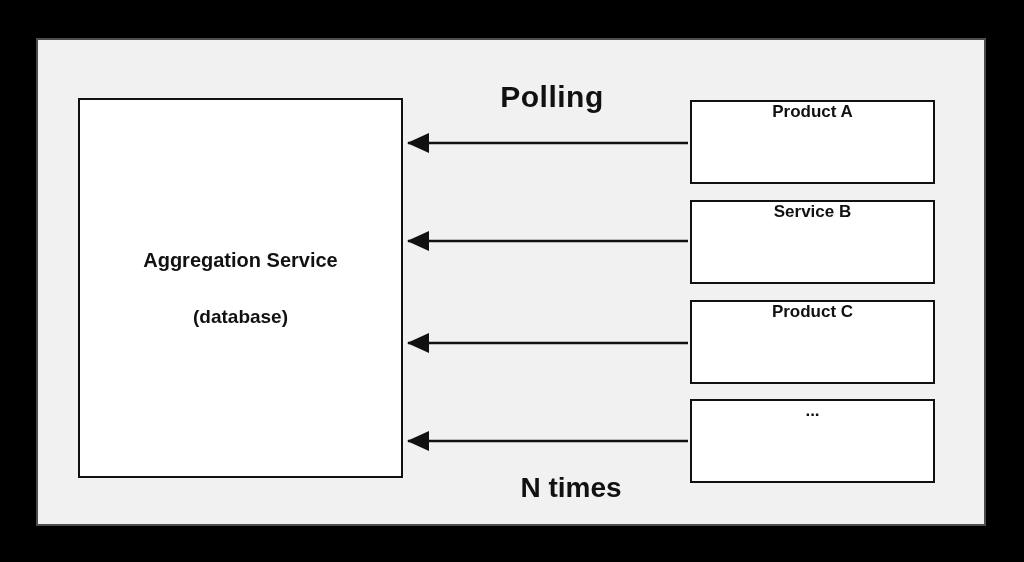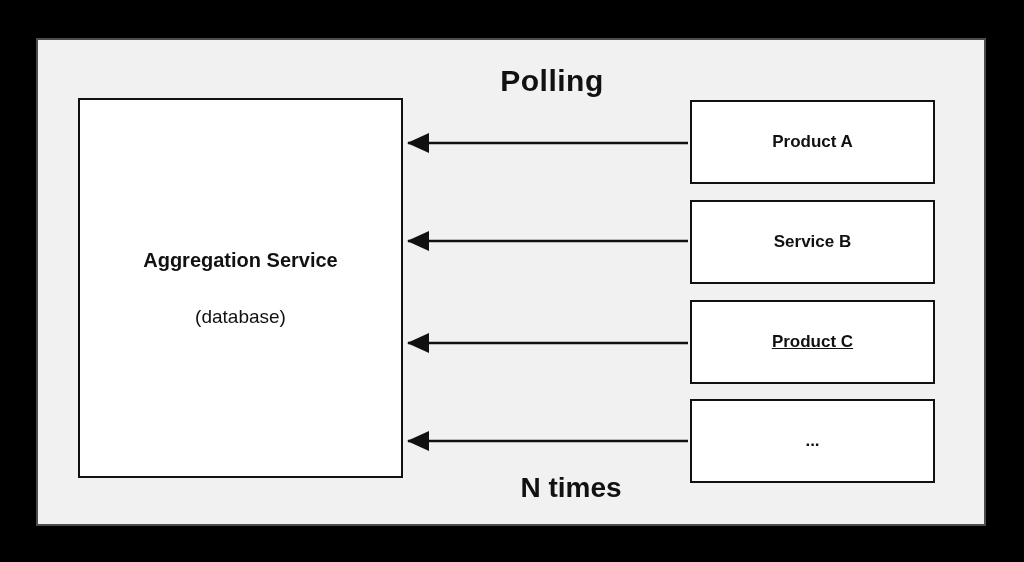--- a/index.html
+++ b/index.html
@@ -18,21 +18,21 @@
     top: 38px;
     width: 950px;
     height: 488px;
     background: #f1f1f1;
     border: 2px solid #4d4d4d;
     box-sizing: border-box;
   }
   .diagram-title {
     position: absolute;
     left: 440px;
-    top: 64px;
+    top: 80px;
     width: 224px;
     text-align: center;
     font-size: 30px;
     font-weight: bold;
     color: #111111;
     letter-spacing: 0.5px;
   }
   .agg-box {
     position: absolute;
     left: 78px;
@@ -48,41 +48,40 @@
     justify-content: center;
     gap: 34px;
   }
   .agg-box .line1 {
     font-size: 20px;
     font-weight: bold;
     color: #111111;
   }
   .agg-box .line2 {
     font-size: 19px;
-    font-weight: normal;
+    font-weight: bold;
     color: #111111;
   }
   .product-box {
     position: absolute;
     left: 690px;
     width: 245px;
     height: 84px;
     background: #ffffff;
     border: 2px solid #111111;
     box-sizing: border-box;
     display: flex;
-    align-items: center;
     justify-content: center;
     font-size: 17px;
     font-weight: bold;
     color: #111111;
   }
   .pb-a { top: 100px; }
   .pb-b { top: 200px; }
-  .pb-c { top: 300px; text-decoration: underline; }
+  .pb-c { top: 300px; }
   .pb-d { top: 399px; }
   .arrows-layer {
     position: absolute;
     left: 0;
     top: 0;
     width: 1024px;
     height: 562px;
     pointer-events: none;
   }
   .footer-label {

